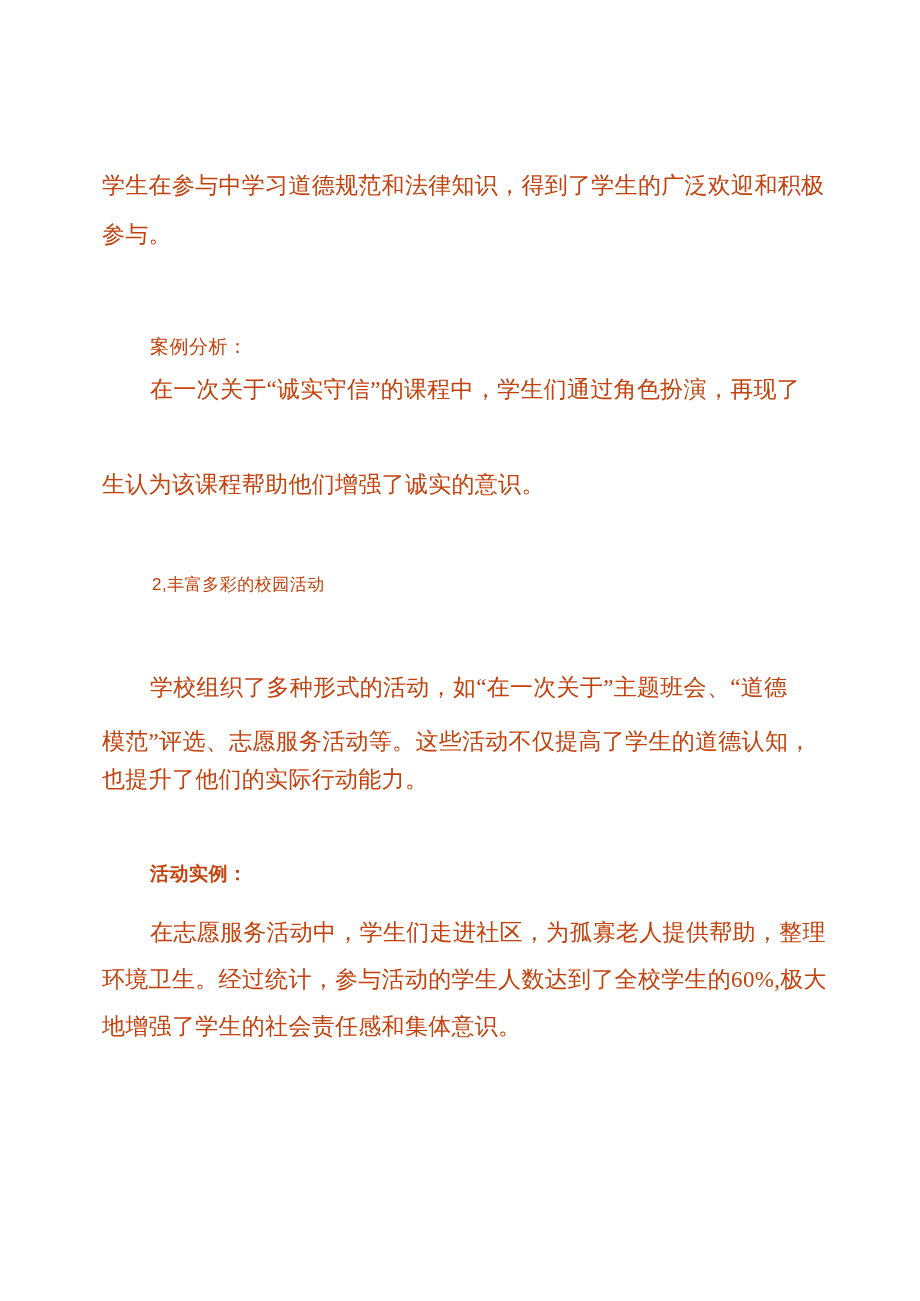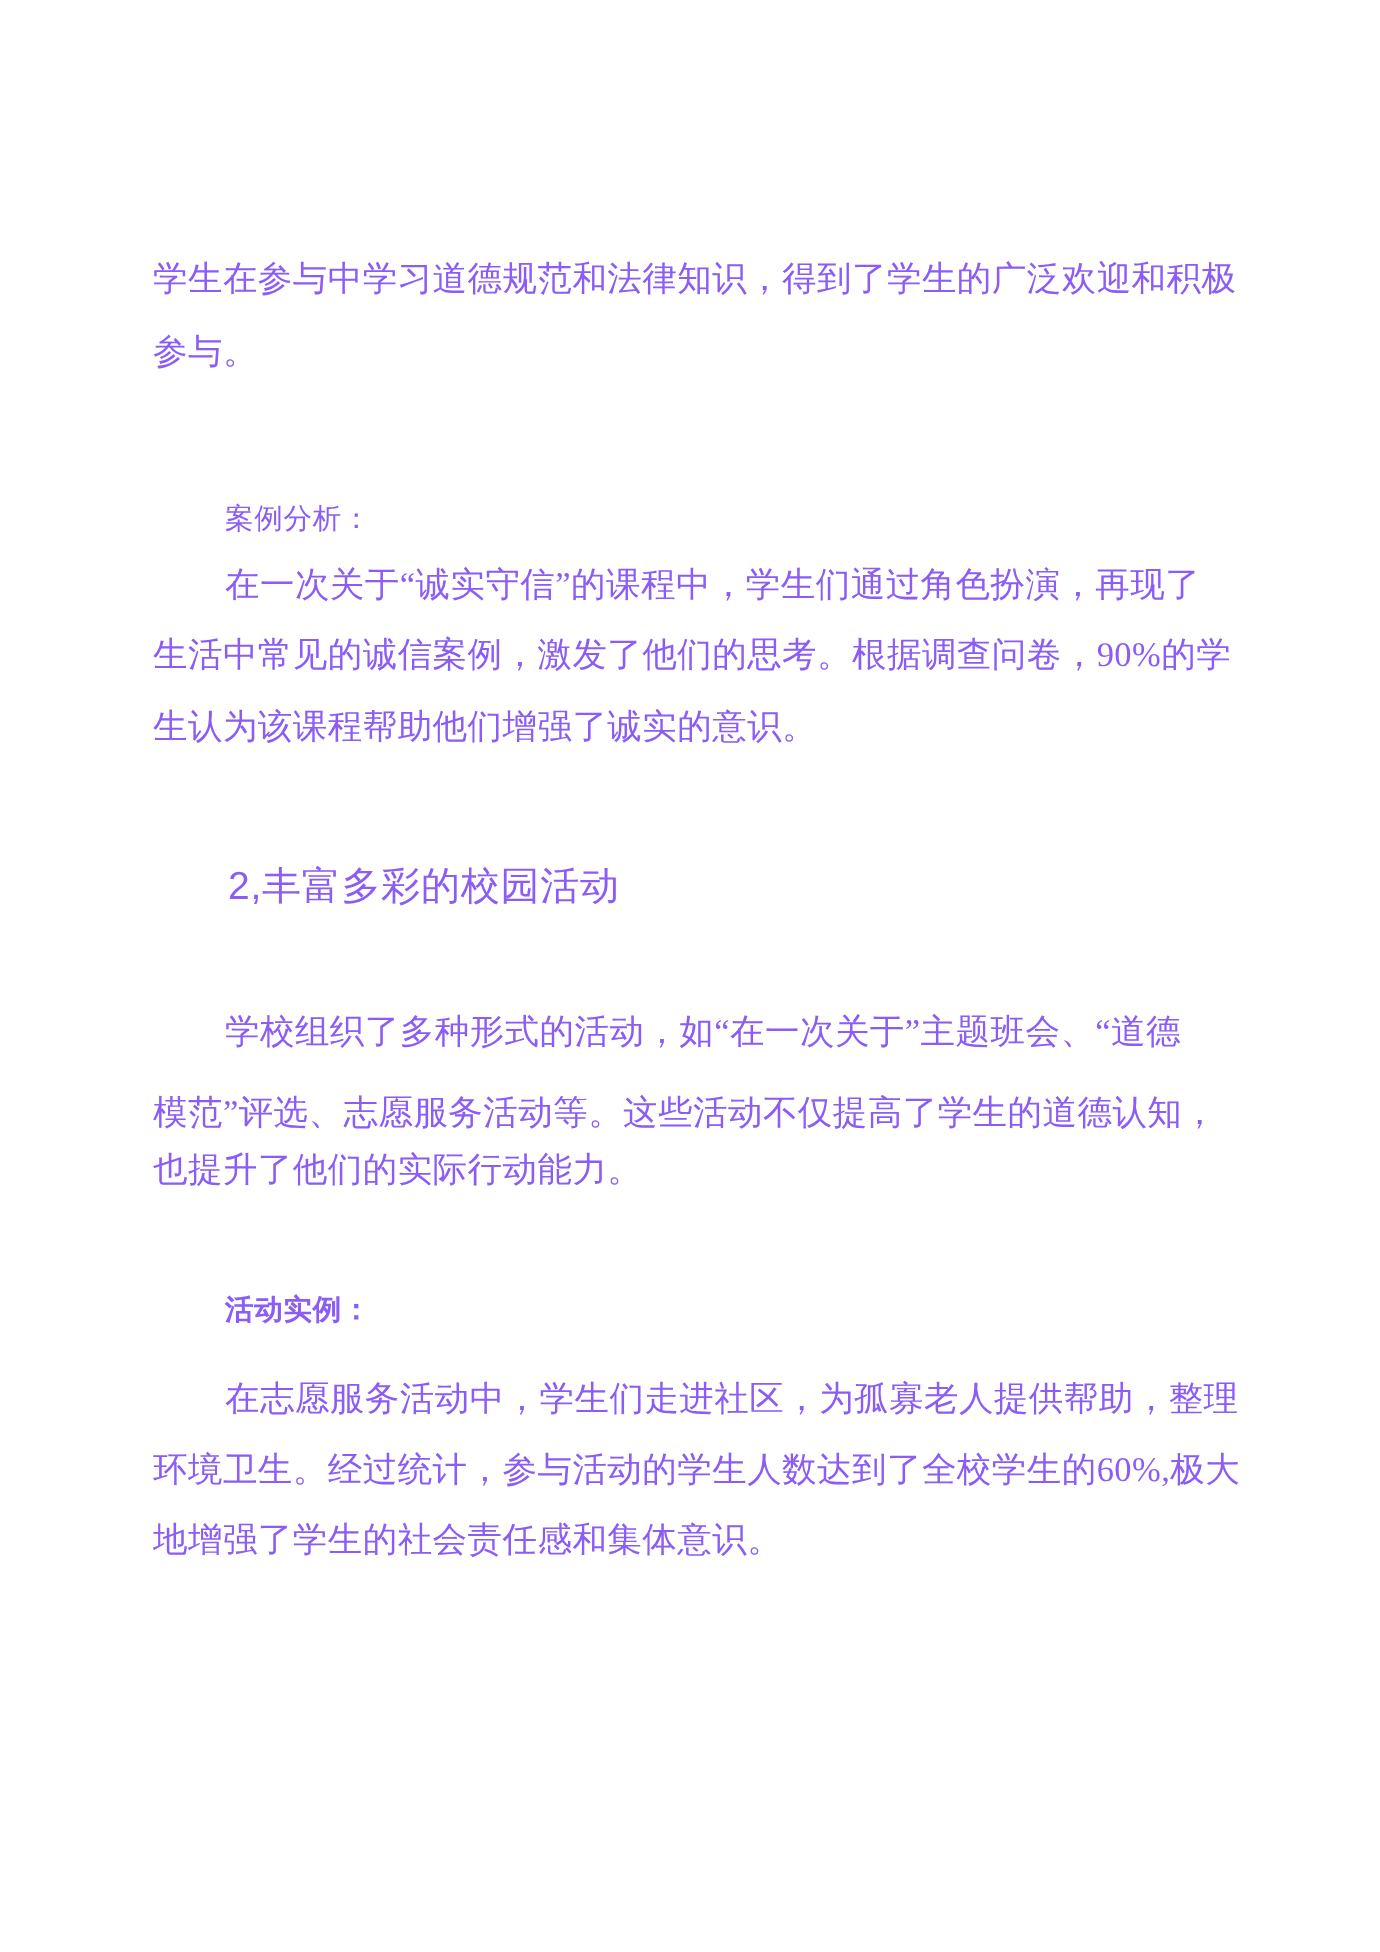--- a/index.html
+++ b/index.html
@@ -10,51 +10,50 @@
   #page {
     position: relative;
     width: 920px;
     height: 1301px;
     background: #ffffff;
     overflow: hidden;
   }
   .line {
     position: absolute;
     white-space: nowrap;
-    color: #8b5cf6;
+    color: #c2410c;
     line-height: 1.22;
   }
   .body {
     font-family: "Liberation Serif", "DejaVu Serif", serif;
     font-size: 23px;
     letter-spacing: 0.3px;
   }
   .label {
     font-family: "Liberation Sans", "DejaVu Sans", sans-serif;
     font-size: 19px;
     letter-spacing: 0.5px;
   }
   .heading {
     font-family: "Liberation Sans", "DejaVu Sans", sans-serif;
-    font-size: 26px;
+    font-size: 17px;
     letter-spacing: 0.5px;
     text-align: center;
   }
 </style>
 </head>
 <body>
 
 <div id="page">
 
   <div class="line body" style="left:102px; top:172px;">学生在参与中学习道德规范和法律知识，得到了学生的广泛欢迎和积极</div>
   <div class="line body" style="left:102px; top:221px;">参与。</div>
 
   <div class="line label" style="left:150px; top:335px;">案例分析：</div>
   <div class="line body" style="left:150px; top:376px;">在一次关于“诚实守信”的课程中，学生们通过角色扮演，再现了</div>
-  <div class="line body" style="left:102px; top:423px;">生活中常见的诚信案例，激发了他们的思考。根据调查问卷，90%的学</div>
   <div class="line body" style="left:102px; top:471px;">生认为该课程帮助他们增强了诚实的意识。</div>
 
   <div class="line heading" style="left:152px; top:575px;">2,丰富多彩的校园活动</div>
 
   <div class="line body" style="left:150px; top:674px;">学校组织了多种形式的活动，如“在一次关于”主题班会、“道德</div>
   <div class="line body" style="left:102px; top:718px;margin-top:10px;">模范”评选、志愿服务活动等。这些活动不仅提高了学生的道德认知，</div>
   <div class="line body" style="left:102px; top:766px;">也提升了他们的实际行动能力。</div>
 
   <div class="line label" style="left:150px; top:862px;font-weight:bold;">活动实例：</div>
   <div class="line body" style="left:150px; top:919px;">在志愿服务活动中，学生们走进社区，为孤寡老人提供帮助，整理</div>

